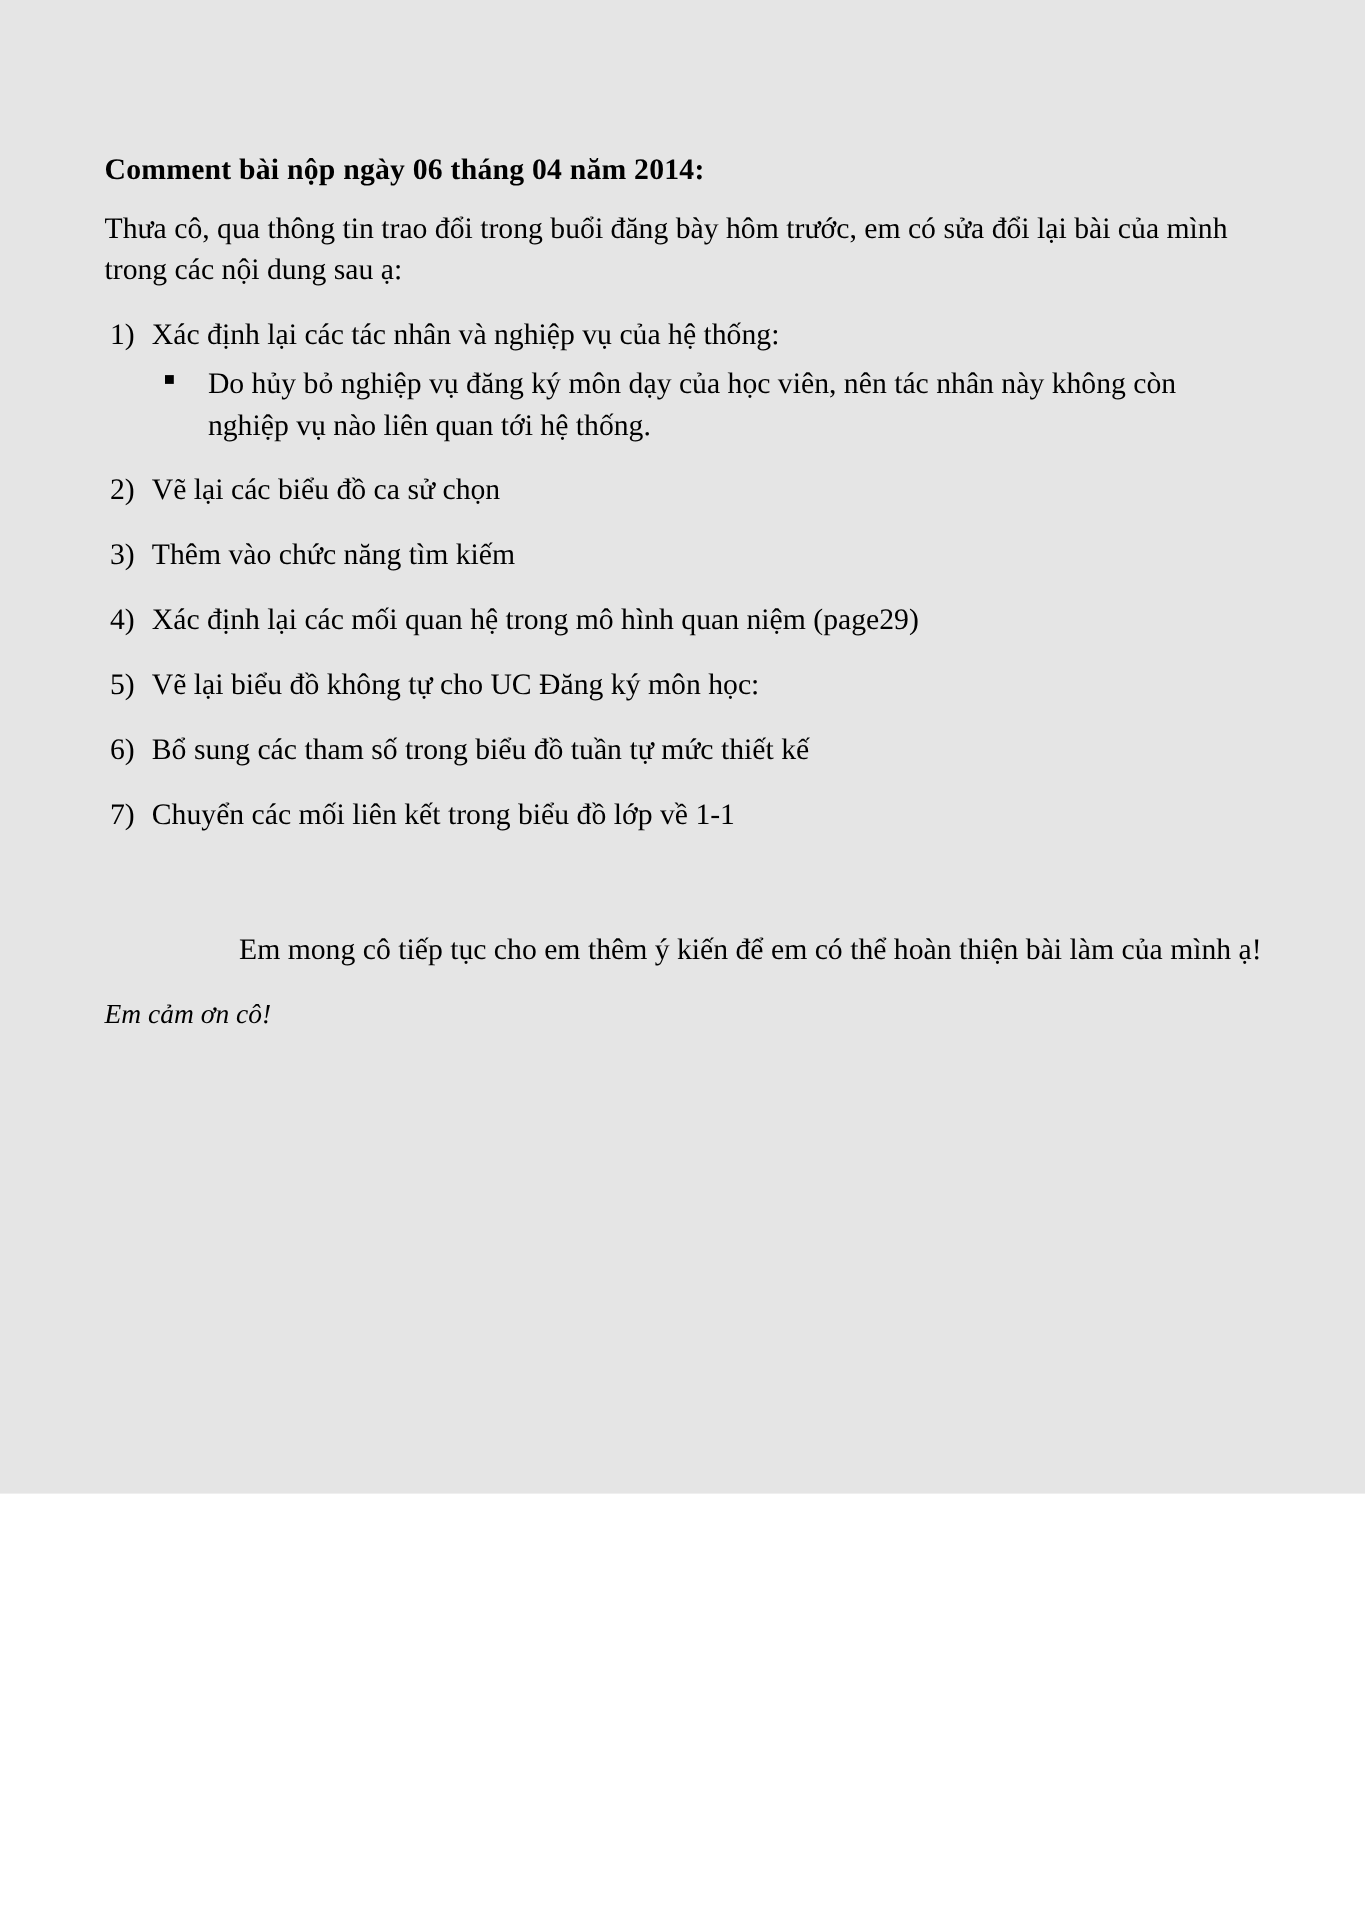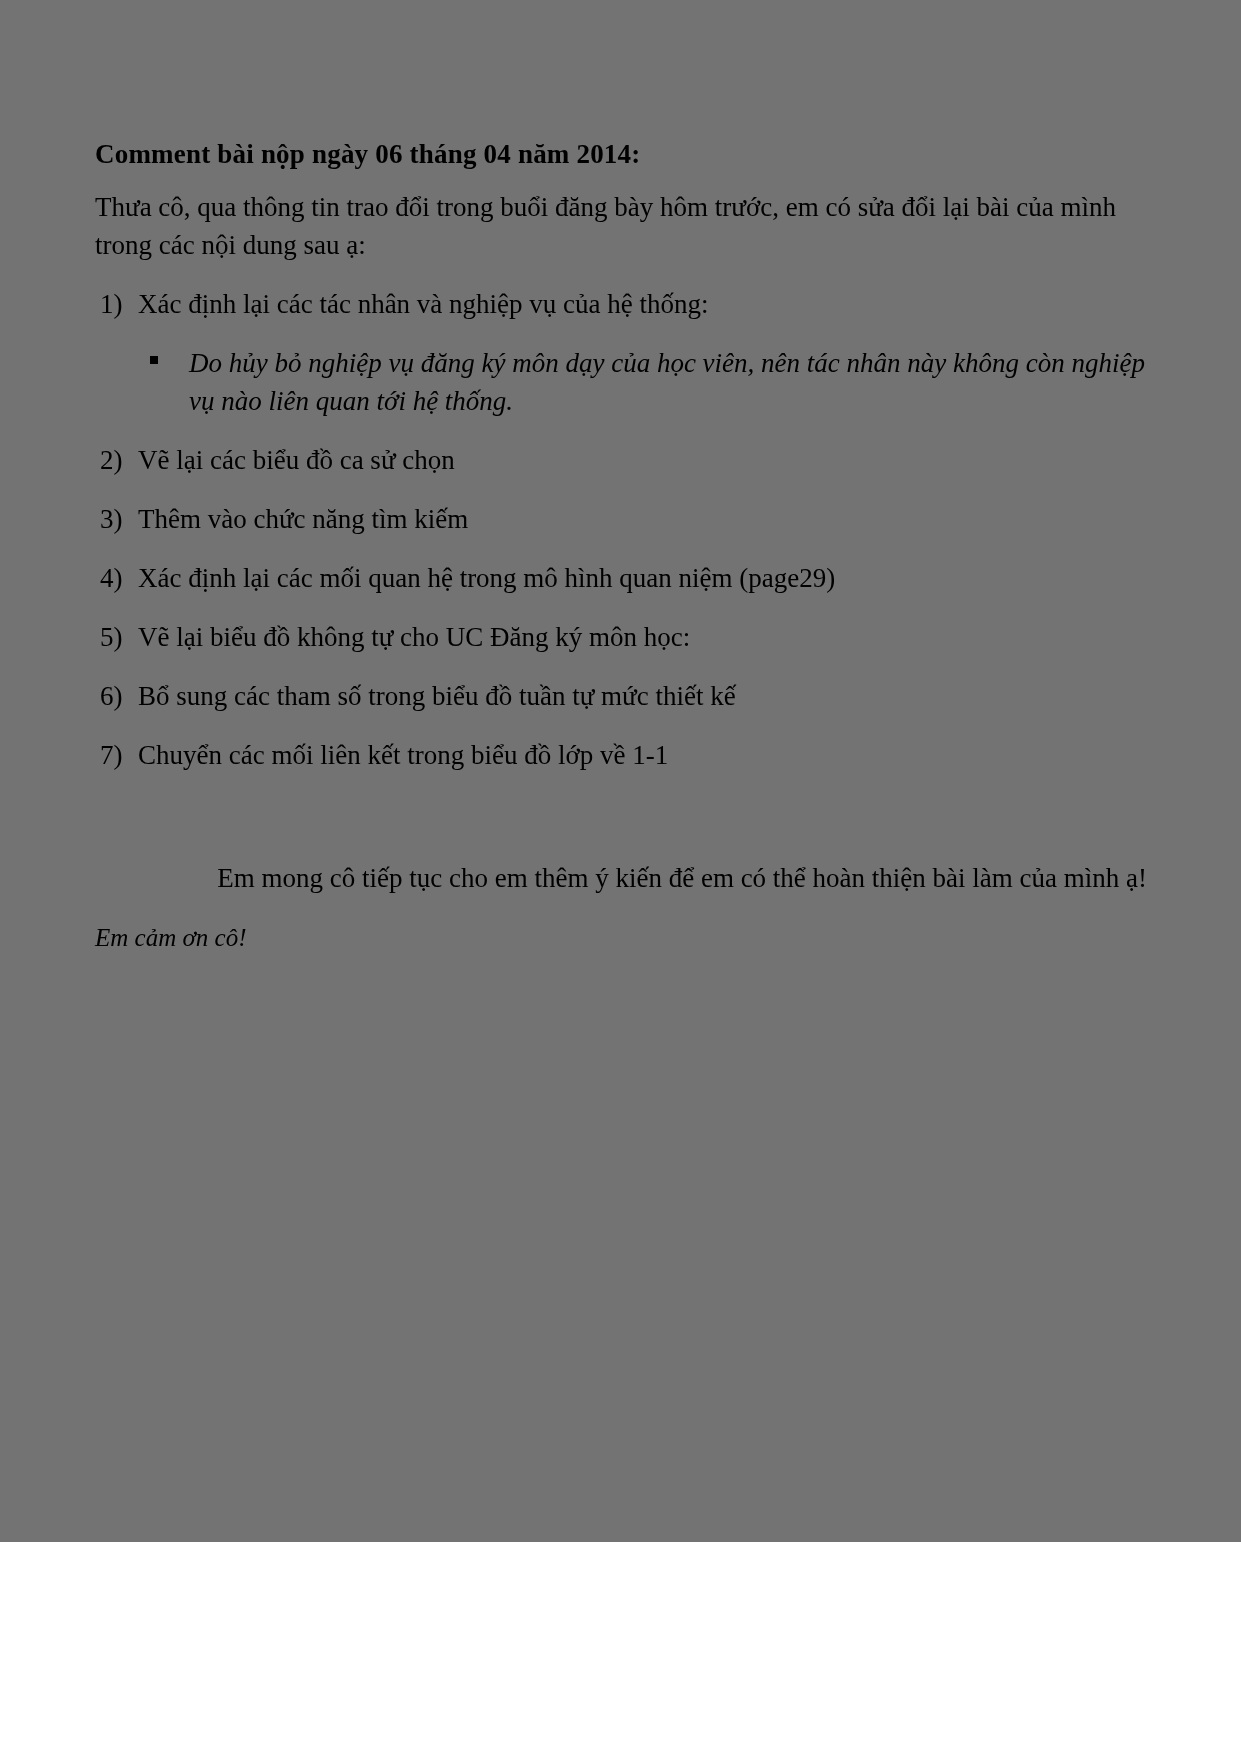--- a/index.html
+++ b/index.html
@@ -3,22 +3,22 @@
 <meta charset="utf-8">
 <style>
   html, body {
     margin: 0;
     padding: 0;
     background: #ffffff;
   }
   .page {
     position: relative;
     width: 1241px;
-    height: 1542px;
-    background: #737373;
+    height: 1358px;
+    background: #e5e5e5;
     overflow: hidden;
     font-family: "Liberation Serif", "DejaVu Serif", serif;
     color: #000000;
   }
   .content {
     position: absolute;
     left: 95px;
     top: 0;
     width: 1052px;
   }
@@ -43,25 +43,24 @@
   .list-item .num {
     flex: 0 0 43px;
     box-sizing: border-box;
     padding-left: 5px;
   }
   .list-item .txt {
     flex: 1 1 auto;
   }
   .sub-item {
     display: flex;
-    margin-top: 21px;
+    margin-top: 6px;
     margin-left: 55px;
     font-size: 27px;
     line-height: 38px;
-    font-style: italic;
   }
   .sub-item .bullet {
     flex: 0 0 8px;
     width: 8px;
     height: 8px;
     margin-top: 12px;
     background: #000000;
   }
   .sub-item .txt {
     flex: 1 1 auto;

